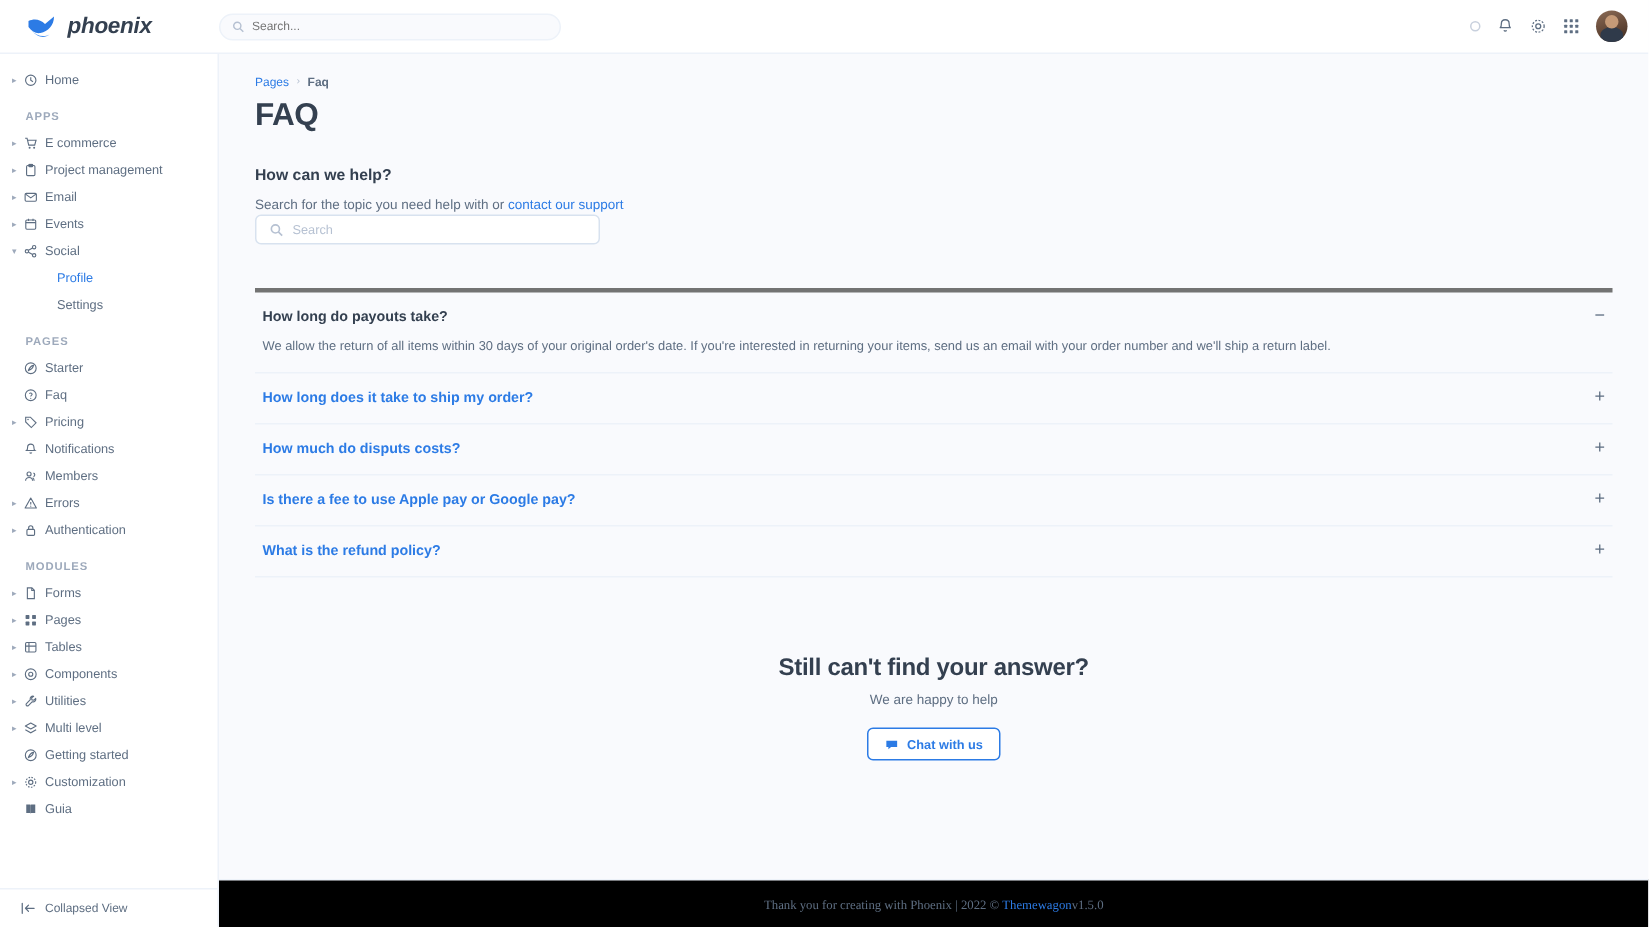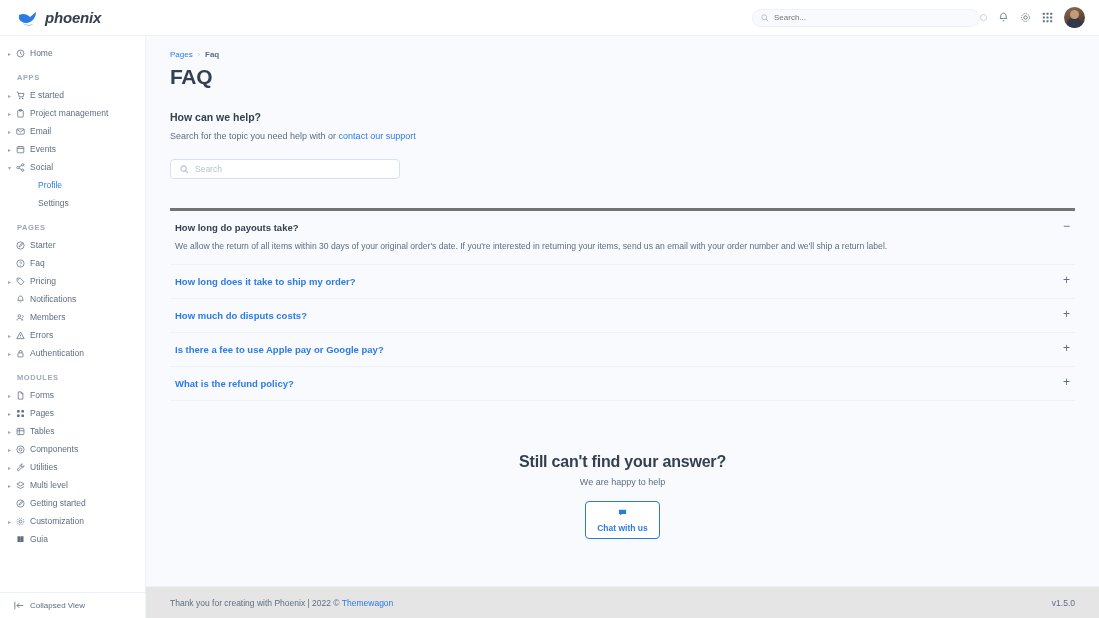--- a/index.html
+++ b/index.html
@@ -16,21 +16,21 @@
   .topnav {
     height: 36px; flex: 0 0 36px;
     background: #fff;
     border-bottom: 1px solid #edf2f9;
     display: flex; align-items: center;
     position: relative; z-index: 20;
   }
   .brand { width: 146px; display: flex; align-items: center; gap: 7px; padding-left: 18px; font-style: italic; }
   .brand-logo { width: 20px; height: 16px; position: relative; }
   .brand-text { font-size: 15px; font-weight: 700; color: #344050; letter-spacing: -0.2px; }
-  .nav-search-wrap { flex: 1; display: flex; justify-content: flex-end; }
+  .nav-search-wrap { flex: 1; display: flex; justify-content: flex-start; }
   .nav-search {
     width: 228px; height: 18px;
     background: #f9fafd;
     border: 1px solid #edf2f9;
     border-radius: 9px;
     display: flex; align-items: center; gap: 5px;
     padding: 0 8px;
   }
   .nav-search .ph { font-size: 8px; color: #b6c1d2; }
   .nav-icons { display: flex; align-items: center; gap: 11px; padding-right: 14px; }
@@ -104,21 +104,21 @@
   .breadcrumb .bc-sep { color: #b6c1d2; font-size: 7px; }
   .breadcrumb .bc-cur { color: #5e6e82; font-weight: 600; }
 
   .page-title { font-size: 21px; font-weight: 700; color: #344050; letter-spacing: -0.3px; }
 
   .help-h { font-size: 10.5px; font-weight: 700; color: #344050; margin-top: 22px; }
   .help-sub { font-size: 9px; color: #5e6e82; margin-top: 8px; }
   .help-sub a { color: #2c7be5; text-decoration: none; }
 
   .search-box {
-    margin-top: 18px;
+    margin-top: 2px;
     width: 230px; height: 20px;
     background: #fff;
     border: 1px solid #d8e2ef;
     border-radius: 4px;
     display: flex; align-items: center; gap: 6px;
     padding: 0 9px;
   }
   .search-box .ph { font-size: 8px; color: #b6c1d2; }
   .search-box input {
     border: 0; outline: 0; background: transparent;
@@ -144,30 +144,29 @@
   .cant-find { text-align: center; margin-top: 52px; }
   .cant-find h2 { font-size: 16px; font-weight: 700; color: #344050; letter-spacing: -0.2px; }
   .cant-find p { font-size: 9px; color: #5e6e82; margin-top: 6px; }
   .chat-btn {
     margin: 14px auto 0;
     display: inline-flex; gap: 6px;
     border: 1px solid #2c7be5; color: #2c7be5; background: #fff;
     border-radius: 4px; padding: 5px 11px;
     font-size: 8.5px; font-weight: 600; cursor: pointer;
     font-family: "Liberation Sans", sans-serif;
-    flex-direction: column;
   }
 
   .footer {
     height: 32px; flex: 0 0 32px;
-    background: #e5e5e5;
+    background: #000000;
     border-top: 1px solid #edf2f9;
-    display: flex; align-items: center; justify-content: space-between;
+    display: flex; align-items: center; justify-content: center;
     padding: 0 24px;
-    font-size: 8.5px; color: #5e6e82;
+    font-size: 8.5px; color: #5e6e82; font-family: Liberation Serif, serif;
   }
   .footer a { color: #2c7be5; text-decoration: none; }
   .footer .ver { color: #5e6e82; }
 
   .svgico { display: inline-block; vertical-align: middle; }
 </style>
 </head>
 <body>
 
 <div class="app">
@@ -248,21 +247,21 @@
 
         <div class="nav-item">
           <span class="caret">▸</span>
           <span class="nico">
             <svg class="svgico" width="9" height="9" viewBox="0 0 12 12">
                 <path d="M1 1.5h1.7l1.5 6.2h5.3l1.2-4.4H3.3" fill="none" stroke="#5e6e82" stroke-width="1"></path>
                 <circle cx="5" cy="10" r="0.9" fill="#5e6e82"></circle>
                 <circle cx="9" cy="10" r="0.9" fill="#5e6e82"></circle>
               </svg>
           </span>
-          <span class="ntext">E started</span>
+          <span class="ntext">E commerce</span>
         </div>
 
         <div class="nav-item">
           <span class="caret">▸</span>
           <span class="nico">
             <svg class="svgico" width="9" height="9" viewBox="0 0 12 12">
                 <rect x="2.3" y="1.8" width="7.4" height="9" rx="1" fill="none" stroke="#5e6e82" stroke-width="1"></rect>
                 <rect x="4.3" y="0.8" width="3.4" height="2" rx="0.6" fill="none" stroke="#5e6e82" stroke-width="1"></rect>
               </svg>
           </span>

